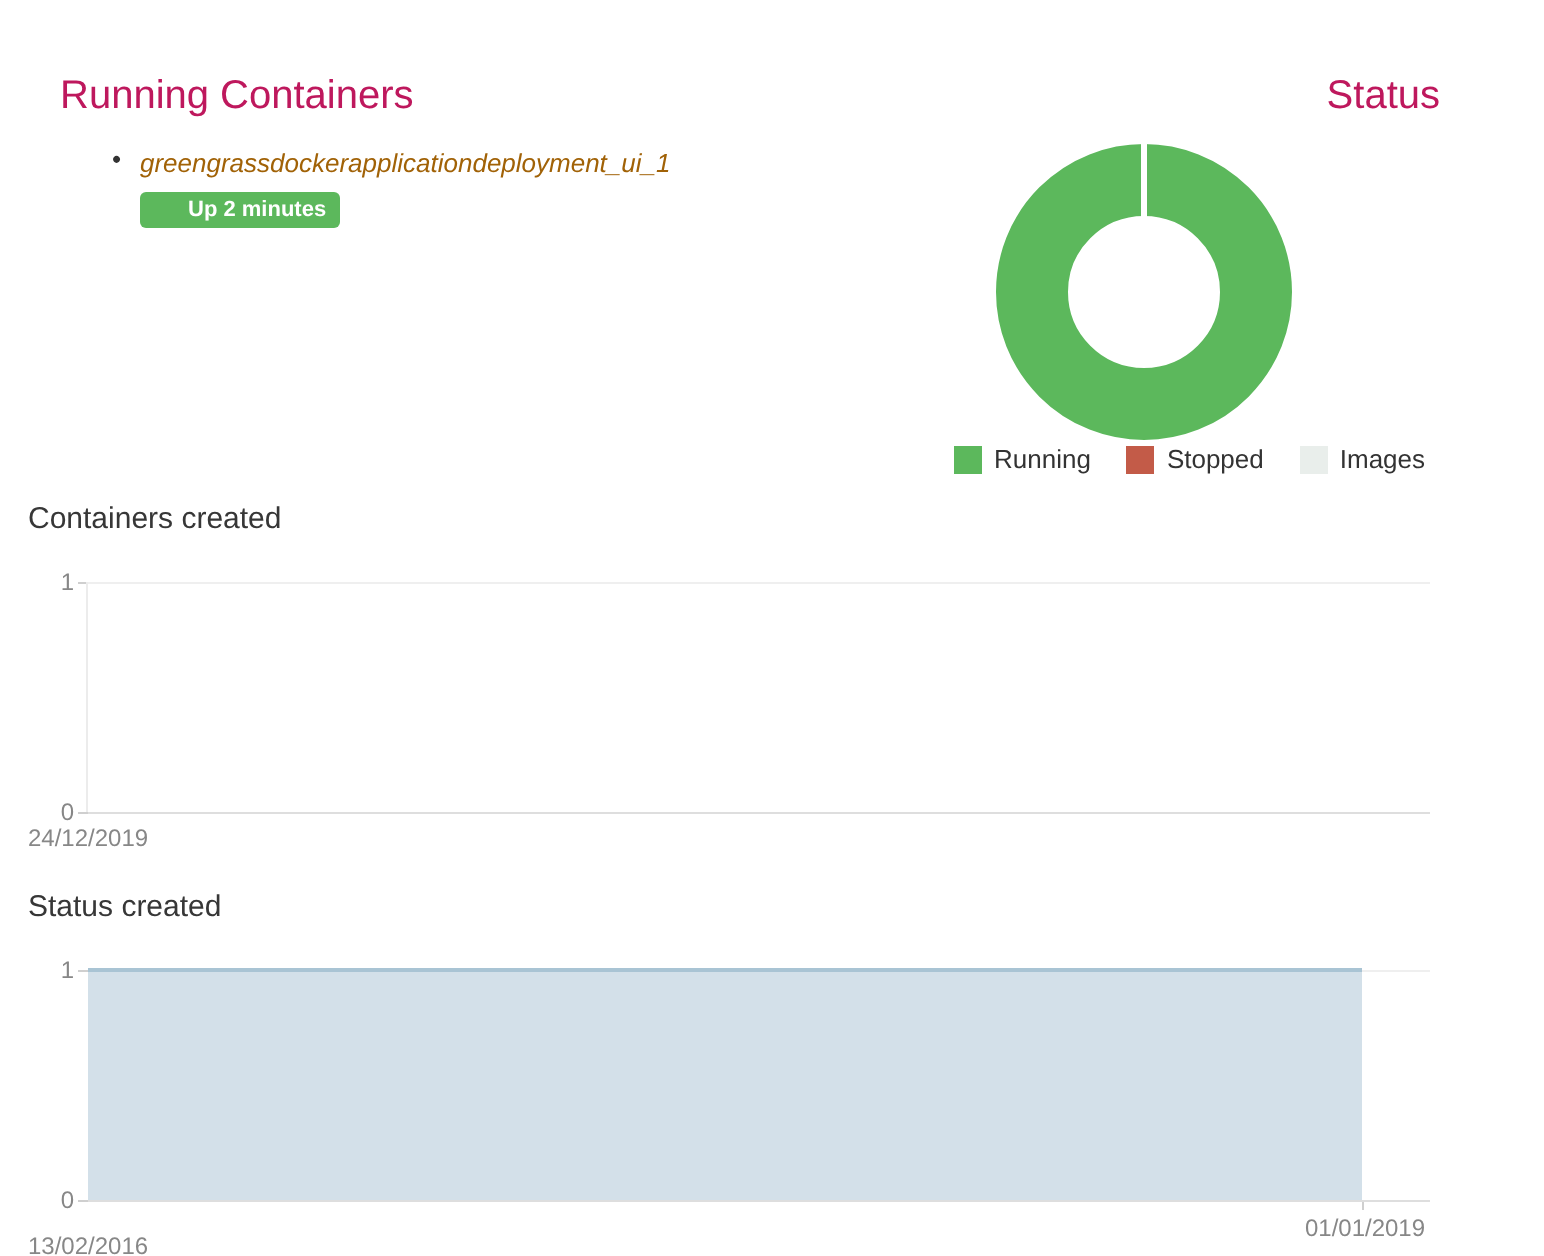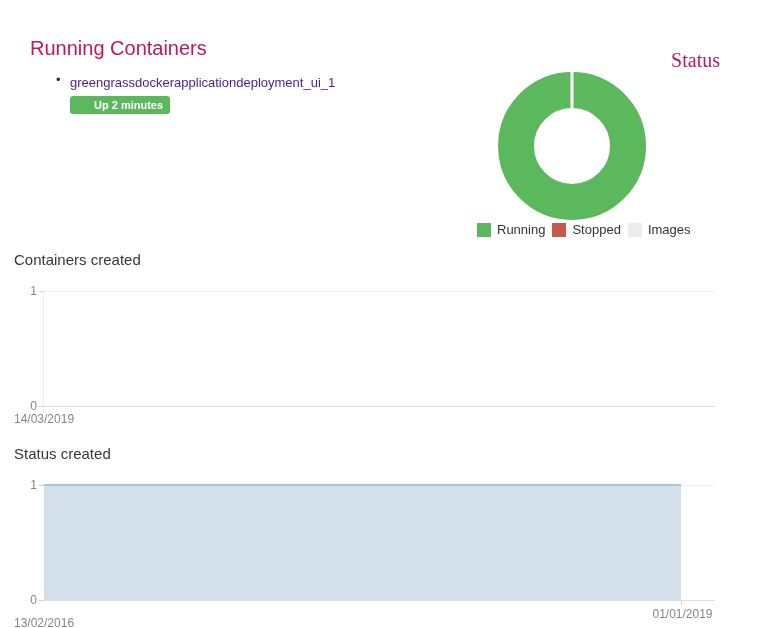--- a/index.html
+++ b/index.html
@@ -17,21 +17,21 @@
   #container-list li::before {
     content:"\2022"; position:absolute; left:-14px; top:-1px; color:#333; font-size:13px;
   }
   .container-link { font-size:13px; line-height:16px; text-decoration:none; white-space:nowrap; }
   .status-badge {
     display:inline-block; margin-top:5px; padding:3px 7px 2px 7px;
     font-size:11px; font-weight:bold; color:#ffffff; border-radius:3px; line-height:13px;
   }
 
   
-  #status-legend { left:477px; top:222px; display:flex; align-items:flex-end; gap:7px; }
+  #status-legend { left:477px; top:222px; display:flex; align-items:flex-end; gap:18px; }
   .legend-item { display:flex; align-items:center; cursor:default; }
   .legend-swatch { width:14px; height:14px; margin-right:6px; display:inline-block; }
   .legend-label { font-size:13px; color:#333333; line-height:16px; }
 
   
   .ytick { width:20px; text-align:right; font-size:12px; color:#878787; line-height:14px; }
   .xlabel { font-size:12px; color:#878787; line-height:14px; white-space:nowrap; }
   .gridline { height:1px; background:#efefef; }
   .gridline.bottom { background:#dedede; }
   .tickmark { background:#cfcfcf; }
@@ -40,26 +40,26 @@
 </style>
 </head>
 <body>
 
 <div id="app">
 
   <div class="abs widget-title" style="left:30px; top:36px;">Running Containers</div>
 
   <ul id="container-list" class="abs">
     <li>
-      <a href="#" class="container-link" style="color: #4c1d95;">greengrassdockerapplicationdeployment_ui_1</a><br>
+      <a href="#" class="container-link" style="color: #a16207; font-style: italic;">greengrassdockerapplicationdeployment_ui_1</a><br>
       <span class="status-badge" style="background-color: rgb(92, 184, 92); padding-left: 24px;">Up 2 minutes</span>
     </li>
   </ul>
 
-  <div class="abs widget-title" style="right:52px; top:48px; text-align:right;font-family:Liberation Serif, serif;">Status</div>
+  <div class="abs widget-title" style="right:52px; top:36px; text-align:right;">Status</div>
 
   <svg class="abs" style="left:497px; top:71px;" width="150" height="150" viewBox="0 0 150 150">
     <circle cx="75" cy="75" r="56" fill="none" stroke-width="36" style="stroke: rgb(92, 184, 92);"></circle>
     <rect x="73.5" y="0.5" width="3" height="37" fill="#ffffff"></rect>
   </svg>
 
   <div id="status-legend" class="abs">
     <div class="legend-item">
       <span class="legend-swatch" style="background-color: rgb(92, 184, 92);"></span>
       <span class="legend-label">Running</span>
@@ -78,21 +78,21 @@
 
   <div class="abs ytick" style="left:17px; top:284px;">1</div>
   <div class="abs ytick" style="left:17px; top:399px;">0</div>
 
   <div class="abs gridline" style="left:39px; top:291px; width:676px;"></div>
   <div class="abs tickmark" style="left:39px; top:291px; width:5px; height:1px;"></div>
   <div class="abs vaxis" style="left:43px; top:291px; height:116px;"></div>
   <div class="abs gridline bottom" style="left:39px; top:406px; width:676px;"></div>
   <div class="abs tickmark" style="left:39px; top:406px; width:5px; height:1px;"></div>
 
-  <div class="abs xlabel" style="left:14px; top:412px;">14/03/2019</div>
+  <div class="abs xlabel" style="left:14px; top:412px;">24/12/2019</div>
 
   <div class="abs section-title" style="left:14px; top:444px;">Status created</div>
 
   <div class="abs ytick" style="left:17px; top:478px;">1</div>
   <div class="abs ytick" style="left:17px; top:593px;">0</div>
 
   <div class="abs gridline" style="left:39px; top:485px; width:676px;"></div>
   <div class="abs tickmark" style="left:39px; top:485px; width:5px; height:1px;"></div>
   <div class="abs area-fill" style="left: 44px; top: 484px; width: 637px; height: 116px; background-color: rgb(211, 224, 233); border-top-color: rgb(169, 196, 212);"></div>
   <div class="abs gridline bottom" style="left:39px; top:600px; width:676px;"></div>

